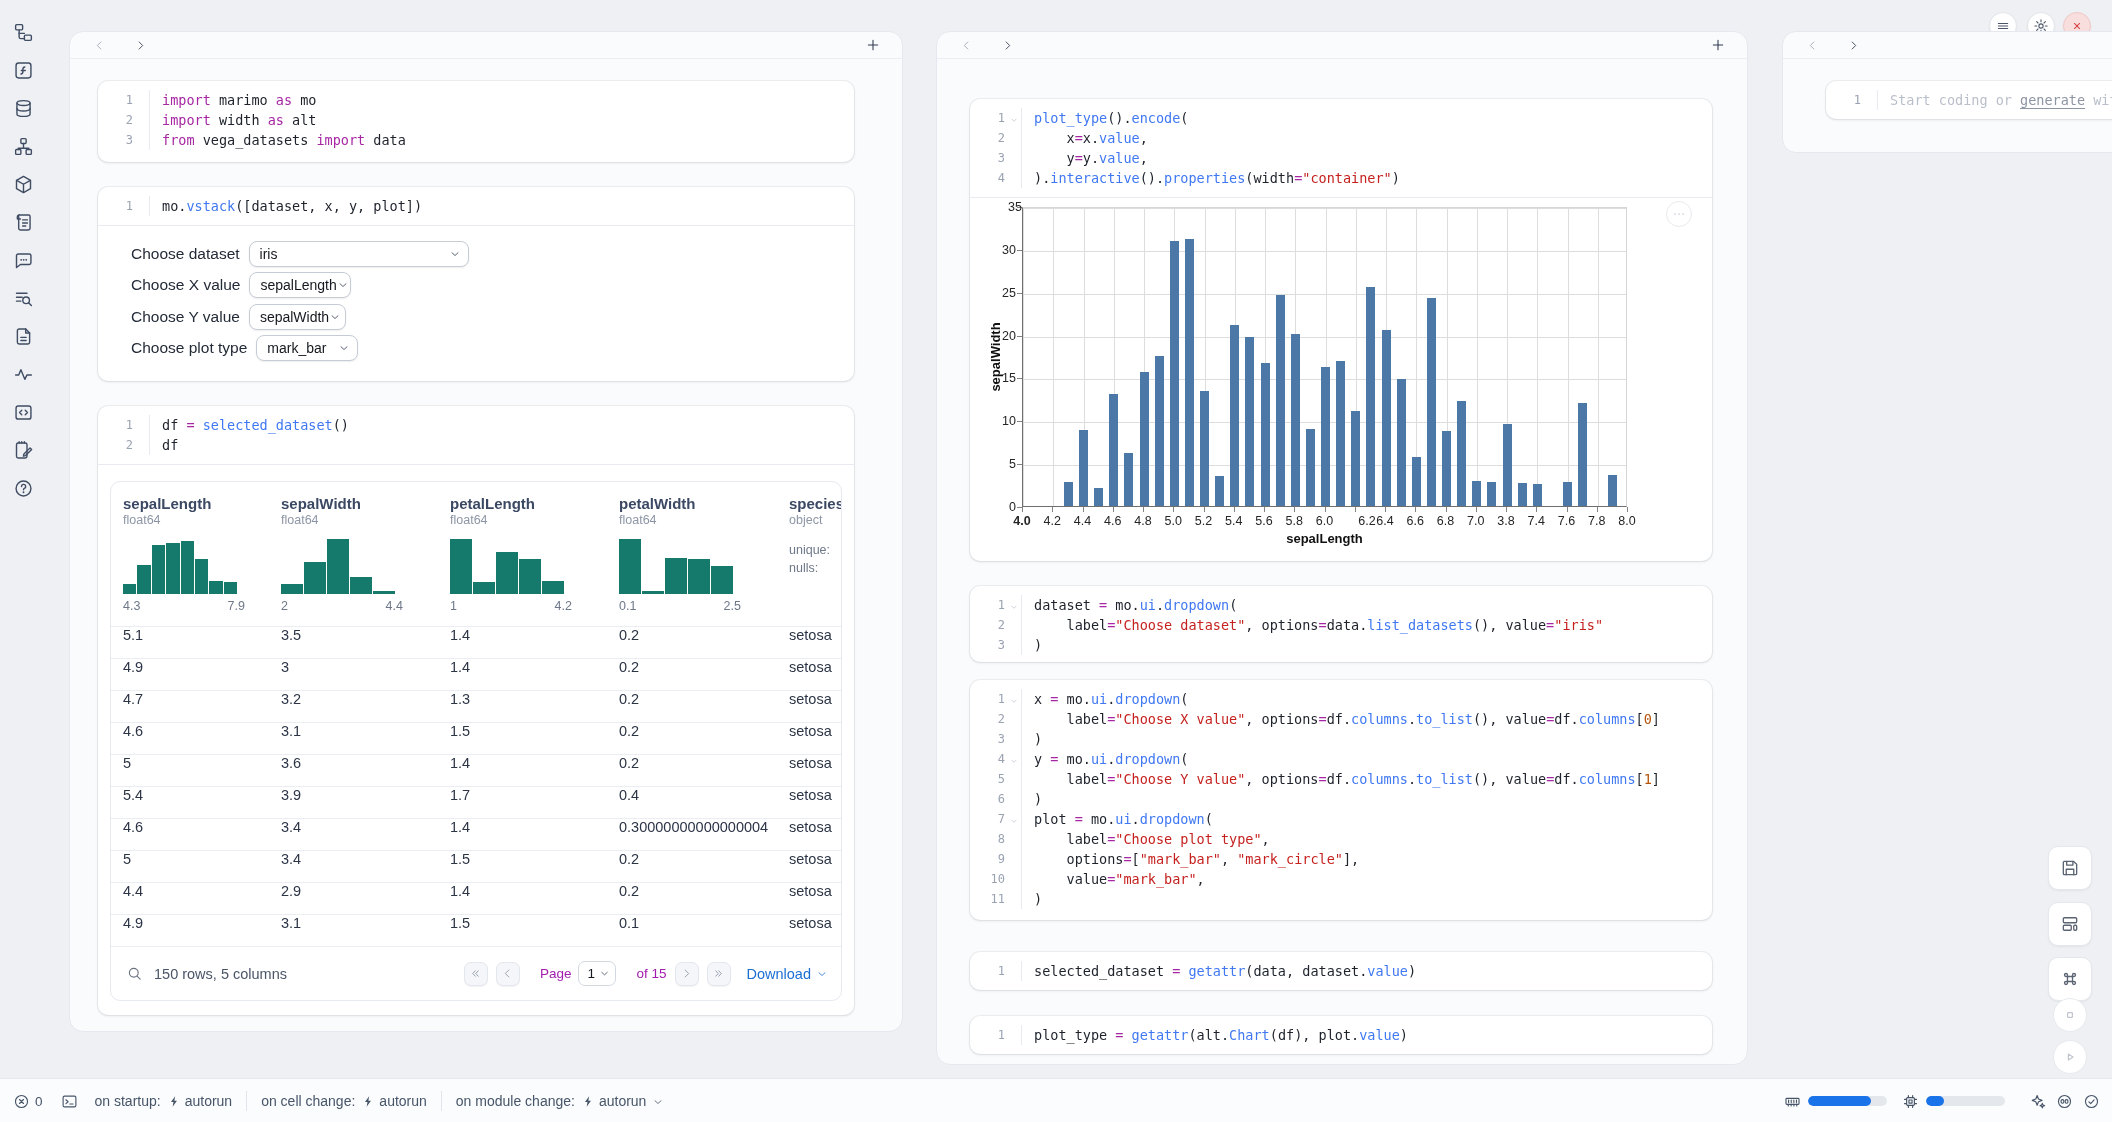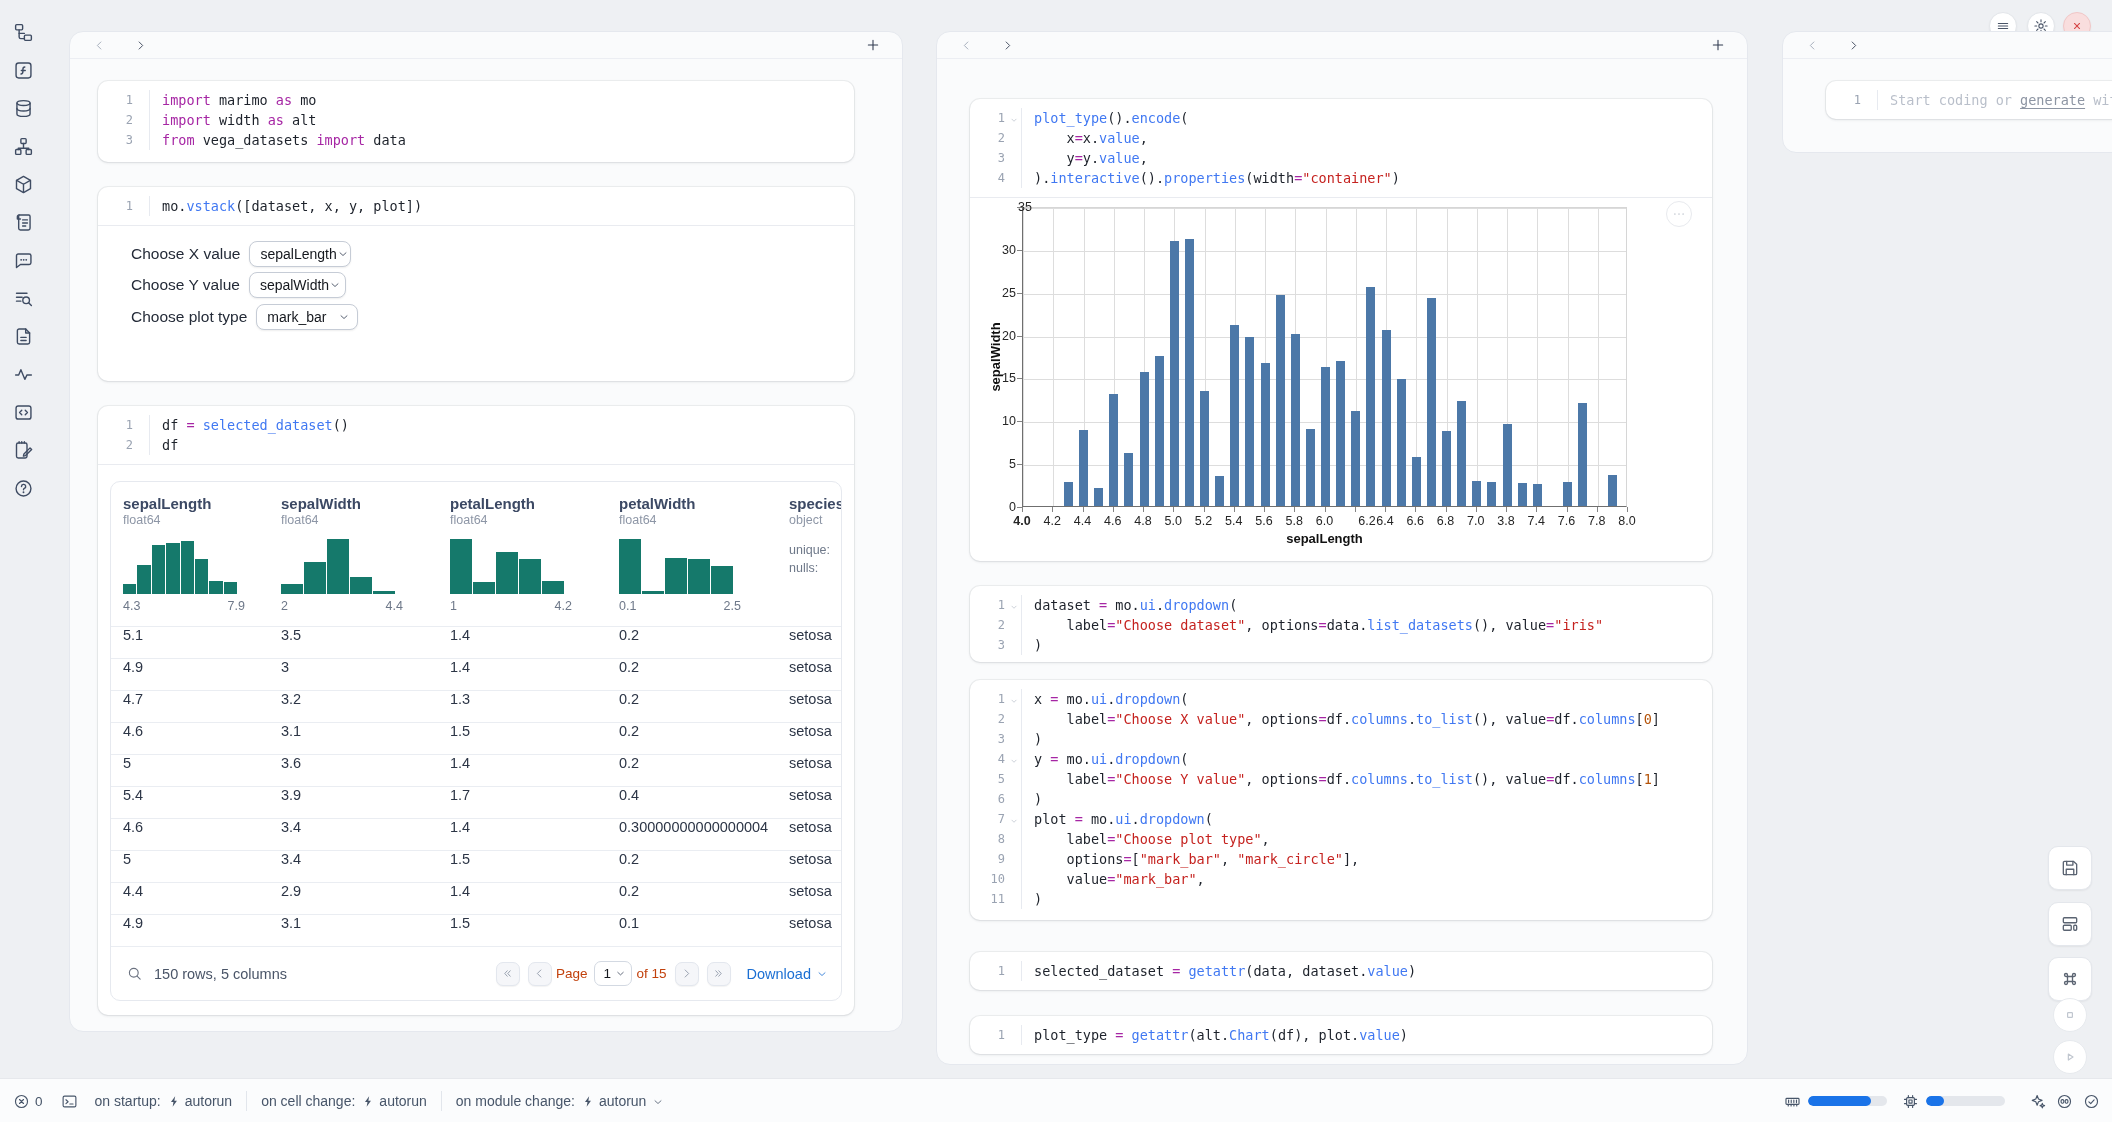--- a/index.html
+++ b/index.html
@@ -65,21 +65,21 @@
   .td { flex:none; padding-left:12px; font-size:14.5px; color:#2c3546; white-space:nowrap; overflow:hidden; }
   .tfoot { flex:1; display:flex; align-items:center; padding:0 13px 0 15px; }
   .tf-search { color:#6b7280; width:17px; height:17px; margin-right:11px; cursor:pointer; }
   .tf-search svg { width:17px; height:17px; }
   .tf-summary { font-size:14.5px; color:#4a5568; }
   .tf-spacer { flex:1; }
   .pgbtn { width:24px; height:24px; border-radius:7px; background:#f5f6f9; border:1px solid #e3e7ee;
     box-shadow:0 1px 1px rgba(0,0,0,.05); color:#8b94a5; display:flex; align-items:center; justify-content:center;
     margin-left:8px; cursor:pointer; }
   .pgbtn svg { width:13px; height:13px; }
-  .pg-text { font-size:13.5px; color:#c2410c; margin-left:4px; }
+  .pg-text { font-size:13.5px; color:#a21caf; margin-left:20px; }
   .pgsel { width:38px; height:25px; border:1px solid #d3d9e2; border-radius:7px; background:#fff; margin-left:7px;
     display:flex; align-items:center; justify-content:space-between; padding:0 5px 0 8px; font-size:13.5px; color:#15181e; cursor:pointer; }
   .pgsel svg { width:11px; height:11px; color:#2f3a4f; }
   .download { margin-left:16px; font-size:14.5px; color:#1b6fd3; display:flex; align-items:center; gap:5px; cursor:pointer; }
   .download svg { width:12px; height:12px; }
 
   
   #chart-wrap { position:absolute; left:12px; top:100px; right:12px; bottom:0; }
   #plot { position:absolute; left:40px; top:8px; width:605px; height:300px; border:1px solid #d6d6d6;
     border-left:1px solid #6f6f6f; border-bottom:1px solid #6f6f6f; background:#fff; overflow:hidden; }
@@ -292,20 +292,31 @@
     </div>
 
     <div class="cell" style="left:28px; top:155px; width:756px; height:194px;">
       <div class="codeblock cb-border">
           <div class="cl">
             <span class="ln">1</span>
             <span class="cd"><span class="tk-pl">mo.</span><span class="tk-fn">vstack</span><span class="tk-pl">([dataset, x, y, plot])</span></span>
           </div>
         </div>
       <div id="controls">
+          <div class="ctrl-row">
+            <span class="ctrl-label">Choose dataset</span>
+            <span class="select" style="width: 220px;">
+              <span>iris</span>
+              <span style="display: inline-flex; width: 12px; height: 12px;">
+                <svg viewBox="0 0 24 24" fill="none" stroke="currentColor" stroke-width="1.6" stroke-linecap="round" stroke-linejoin="round" width="100%" height="100%">
+                  <path d="M6 9.5l6 5.5 6-5.5"></path>
+                </svg>
+              </span>
+            </span>
+          </div>
           <div class="ctrl-row">
             <span class="ctrl-label">Choose X value</span>
             <span class="select" style="width: 102px;">
               <span>sepalLength</span>
               <span style="display: inline-flex; width: 12px; height: 12px;">
                 <svg viewBox="0 0 24 24" fill="none" stroke="currentColor" stroke-width="1.6" stroke-linecap="round" stroke-linejoin="round" width="100%" height="100%">
                   <path d="M6 9.5l6 5.5 6-5.5"></path>
                 </svg>
               </span>
             </span>
@@ -716,21 +727,21 @@
           <div class="ylab" style="left: 6px; top: 215.286px;">10</div>
           <div class="ytick" style="left: 35px; top: 179.429px;"></div>
           <div class="ylab" style="left: 6px; top: 172.429px;">15</div>
           <div class="ytick" style="left: 35px; top: 136.571px;"></div>
           <div class="ylab" style="left: 6px; top: 129.571px;">20</div>
           <div class="ytick" style="left: 35px; top: 93.7143px;"></div>
           <div class="ylab" style="left: 6px; top: 86.7143px;">25</div>
           <div class="ytick" style="left: 35px; top: 50.8571px;"></div>
           <div class="ylab" style="left: 6px; top: 43.8571px;">30</div>
           <div class="ytick" style="left: 35px; top: 8px;"></div>
-          <div class="ylab" style="left: 22px; top: 1px;">35</div>
+          <div class="ylab" style="left: 12px; top: 1px;">35</div>
           <div class="xtitle" style="top: 332px;">sepalLength</div>
           <div class="ytitle" style="left: 13px; top: 158px; transform: translate(-50%, -50%) rotate(-90deg);">sepalWidth</div>
         </div>
     </div>
 
     <div class="cell" style="left:33px; top:554px; width:742px; height:76px;">
       <div class="codeblock">
           <div class="cl">
             <span class="ln">1<span class="fold"><svg viewBox="0 0 24 24" fill="none" stroke="currentColor" stroke-width="1.6" stroke-linecap="round" stroke-linejoin="round" width="100%" height="100%">
                   <path d="M7 10l5 5 5-5"></path>

